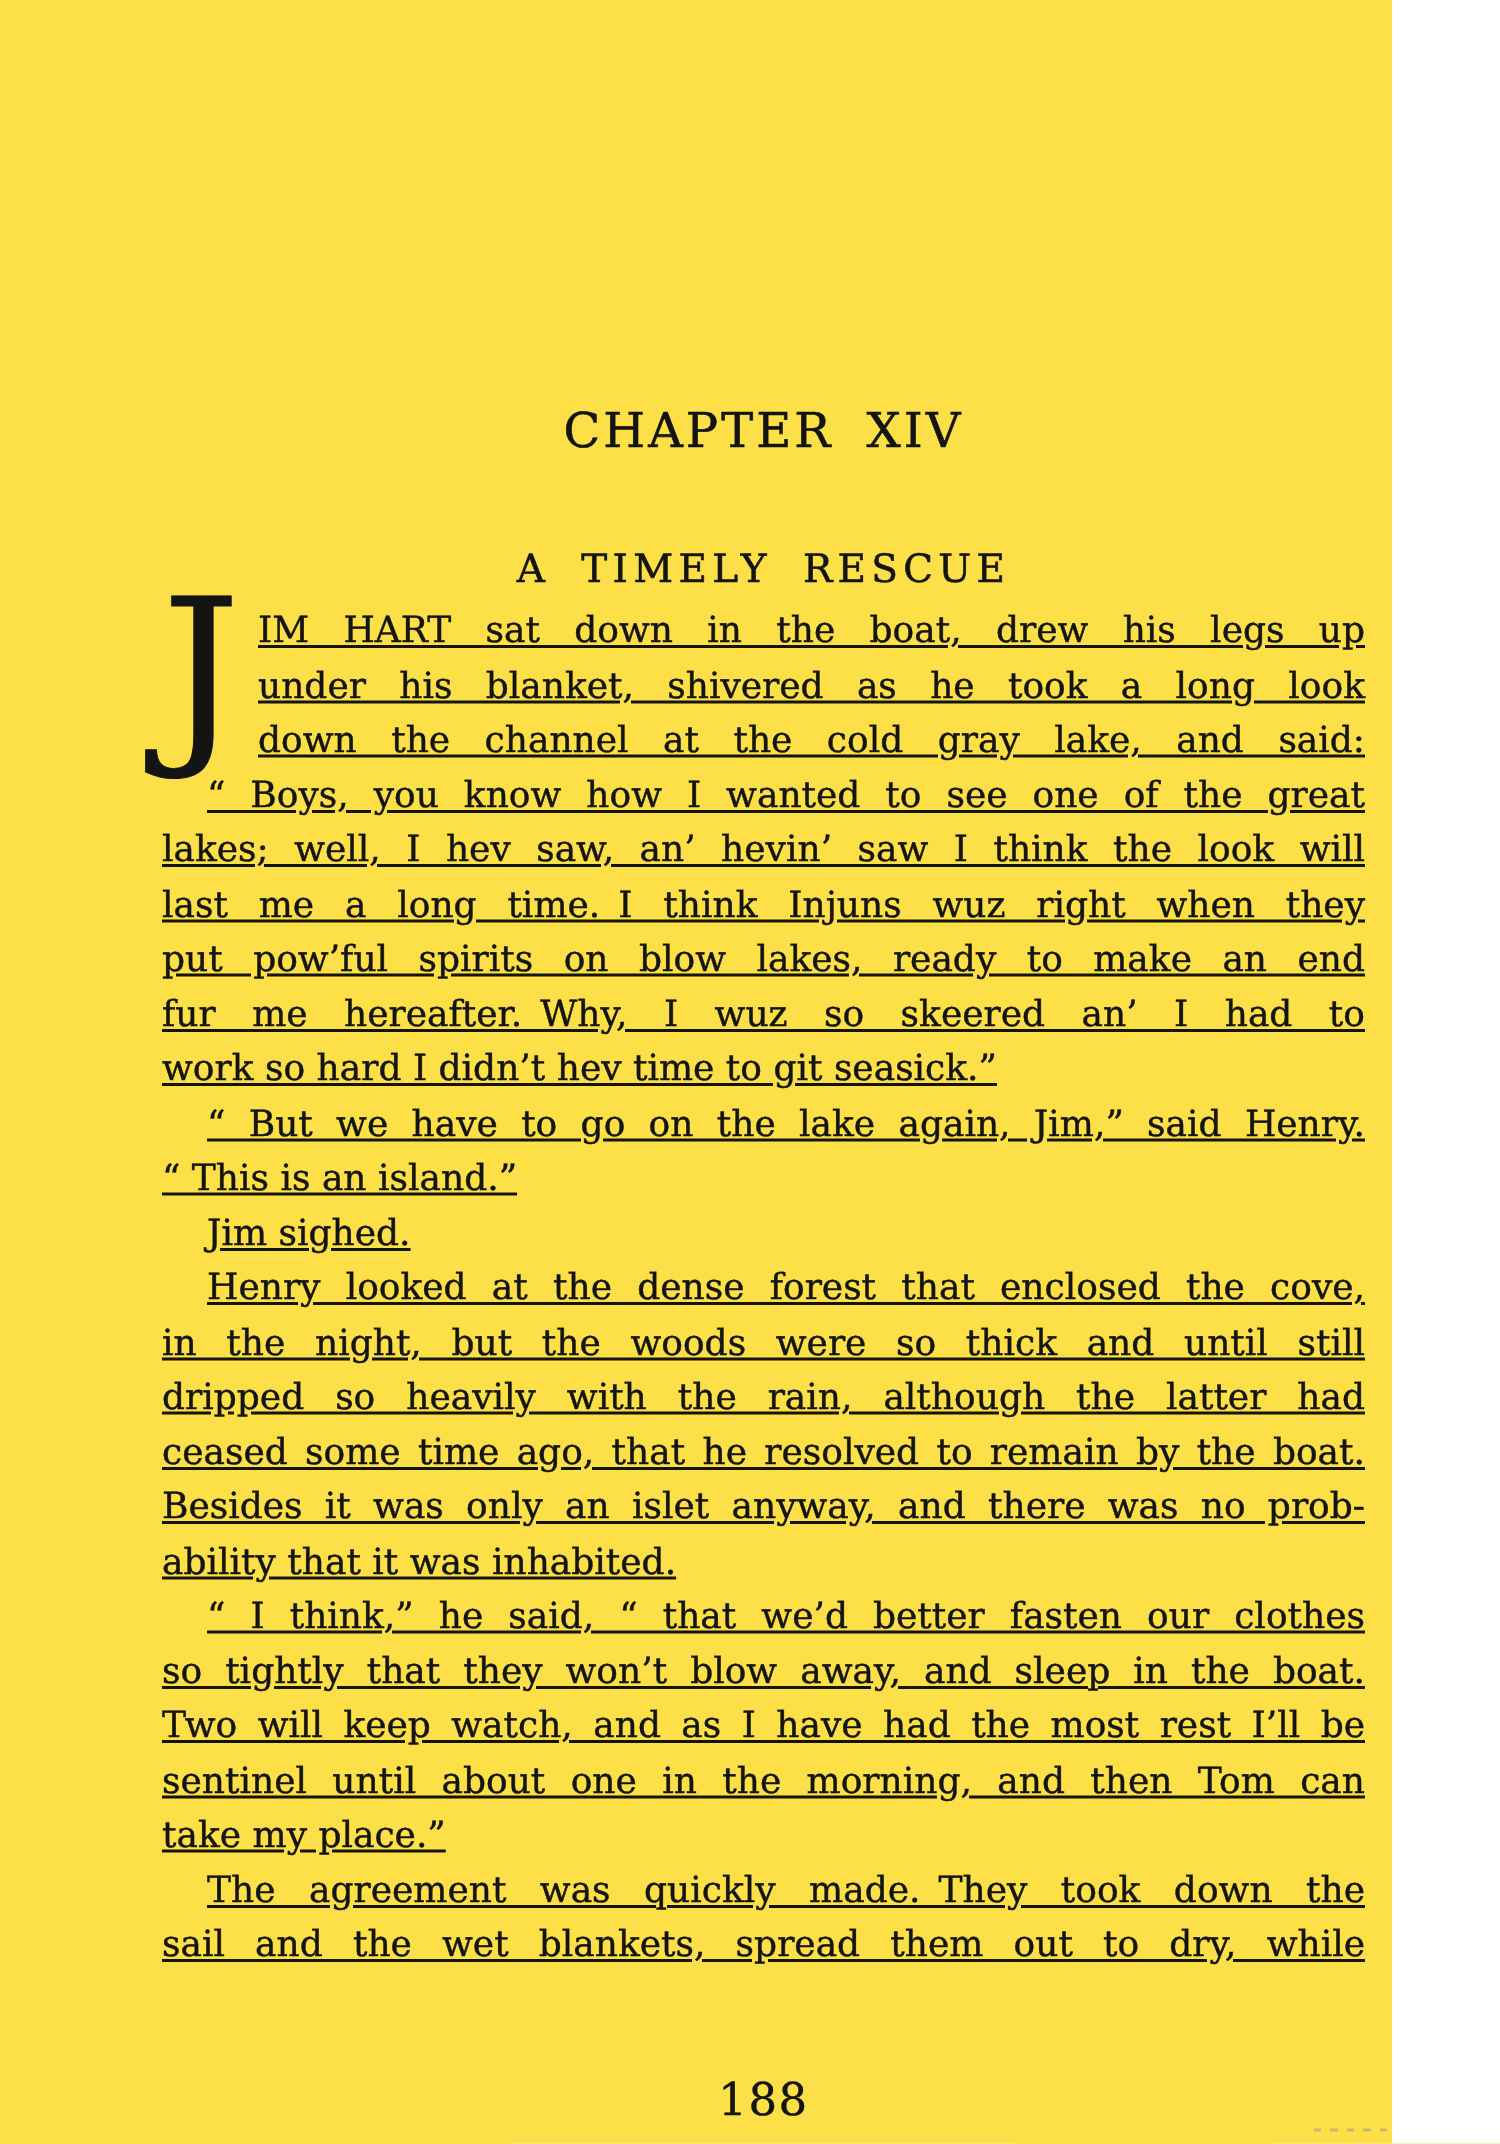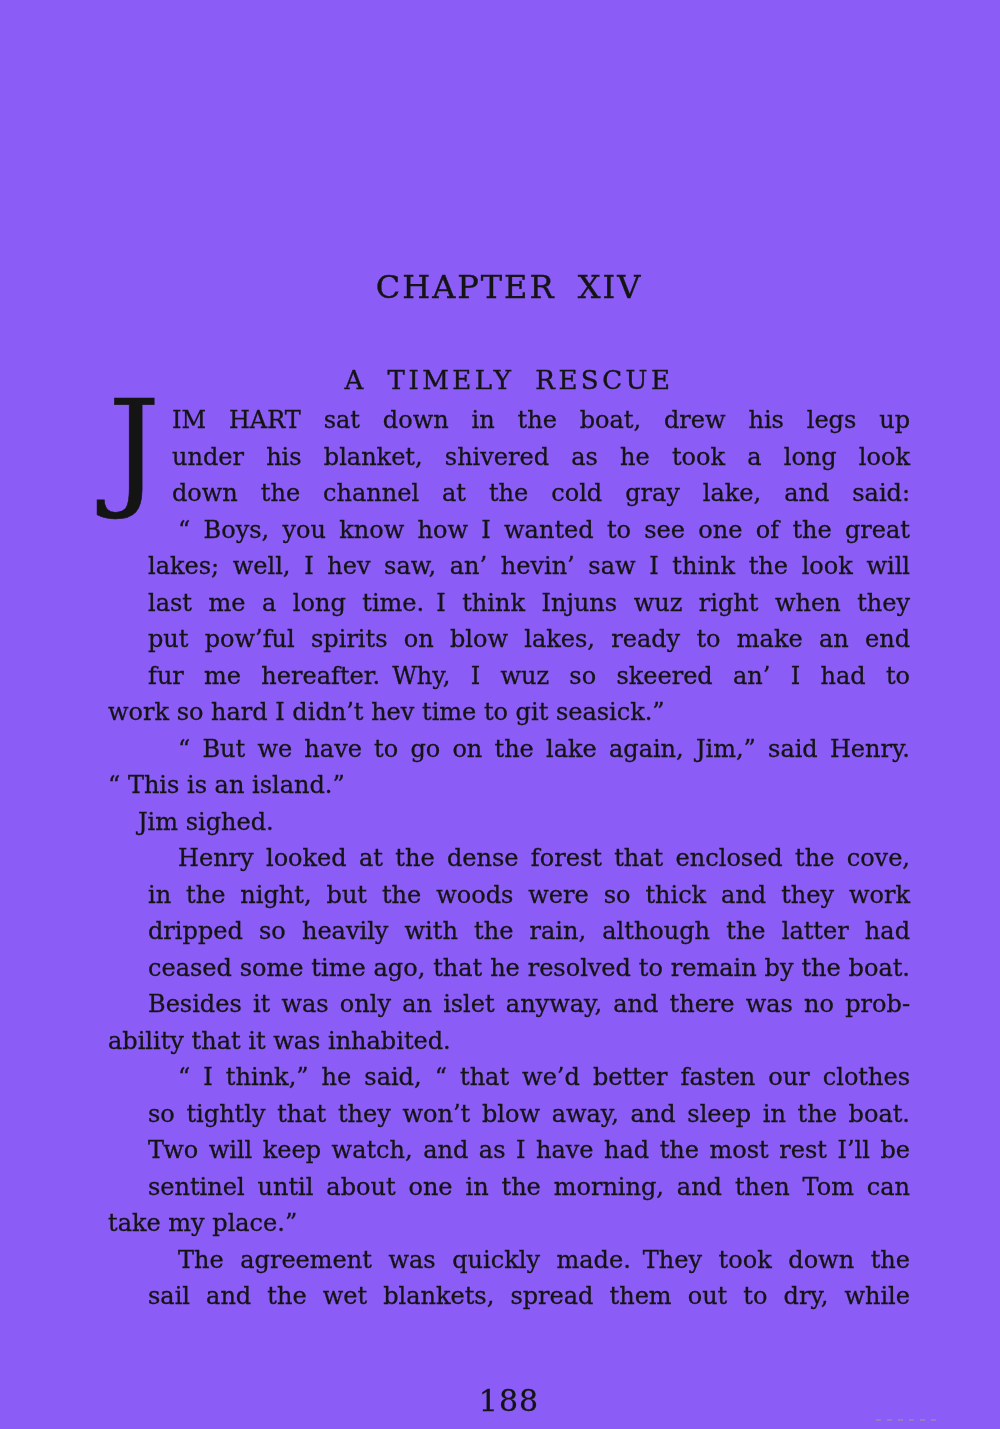--- a/index.html
+++ b/index.html
@@ -1,20 +1,20 @@
 <!DOCTYPE html>
 <html><head>
 <meta charset="utf-8">
 <style>
   html, body { margin: 0; padding: 0; }
   .page {
     position: relative;
-    width: 1000px;
+    width: 928px;
     height: 1429px;
-    background: #8b5cf6;
+    background: #fde047;
     color: #141414;
     font-family: "DejaVu Serif", "Liberation Serif", serif;
     overflow: hidden;
   }
   .chapter-heading {
     position: absolute;
     top: 268px; left: 108px; width: 802px;
     text-align: center;
     font-size: 32px;
     letter-spacing: 2px;
@@ -43,22 +43,23 @@
   .drop-cap {
     position: absolute;
     top: -20px; left: 0;
     font-size: 130px;
     line-height: 130px;
     -webkit-text-stroke: 0.6px #141414;
   }
   .line {
     text-align: justify;
     text-justify: inter-word;
+    text-decoration: underline;
   }
-  .line.j { text-align-last: justify; margin-left: 40px; }
+  .line.j { text-align-last: justify; }
   .line.dc { margin-left: 64px; }
   .line.ind { text-indent: 30px; }
   .page-number {
     position: absolute;
     top: 1383px; left: 108px; width: 802px;
     text-align: center;
     font-size: 30px;
     letter-spacing: 1px;
     -webkit-text-stroke: 0.3px #141414;
   }
@@ -88,21 +89,21 @@
         <div class="line ind j">“ Boys, you know how I wanted to see one of the great</div>
         <div class="line j">lakes; well, I hev saw, an’ hevin’ saw I think the look will</div>
         <div class="line j">last me a long time. I think Injuns wuz right when they</div>
         <div class="line j">put pow’ful spirits on blow lakes, ready to make an end</div>
         <div class="line j">fur me hereafter. Why, I wuz so skeered an’ I had to</div>
         <div class="line">work so hard I didn’t hev time to git seasick.”</div>
         <div class="line ind j">“ But we have to go on the lake again, Jim,” said Henry.</div>
         <div class="line">“ This is an island.”</div>
         <div class="line ind">Jim sighed.</div>
         <div class="line ind j">Henry looked at the dense forest that enclosed the cove,</div>
-        <div class="line j">in the night, but the woods were so thick and they work</div>
+        <div class="line j">in the night, but the woods were so thick and until still</div>
         <div class="line j">dripped so heavily with the rain, although the latter had</div>
         <div class="line j">ceased some time ago, that he resolved to remain by the boat.</div>
         <div class="line j">Besides it was only an islet anyway, and there was no prob-</div>
         <div class="line">ability that it was inhabited.</div>
         <div class="line ind j">“ I think,” he said, “ that we’d better fasten our clothes</div>
         <div class="line j">so tightly that they won’t blow away, and sleep in the boat.</div>
         <div class="line j">Two will keep watch, and as I have had the most rest I’ll be</div>
         <div class="line j">sentinel until about one in the morning, and then Tom can</div>
         <div class="line">take my place.”</div>
         <div class="line ind j">The agreement was quickly made. They took down the</div>

